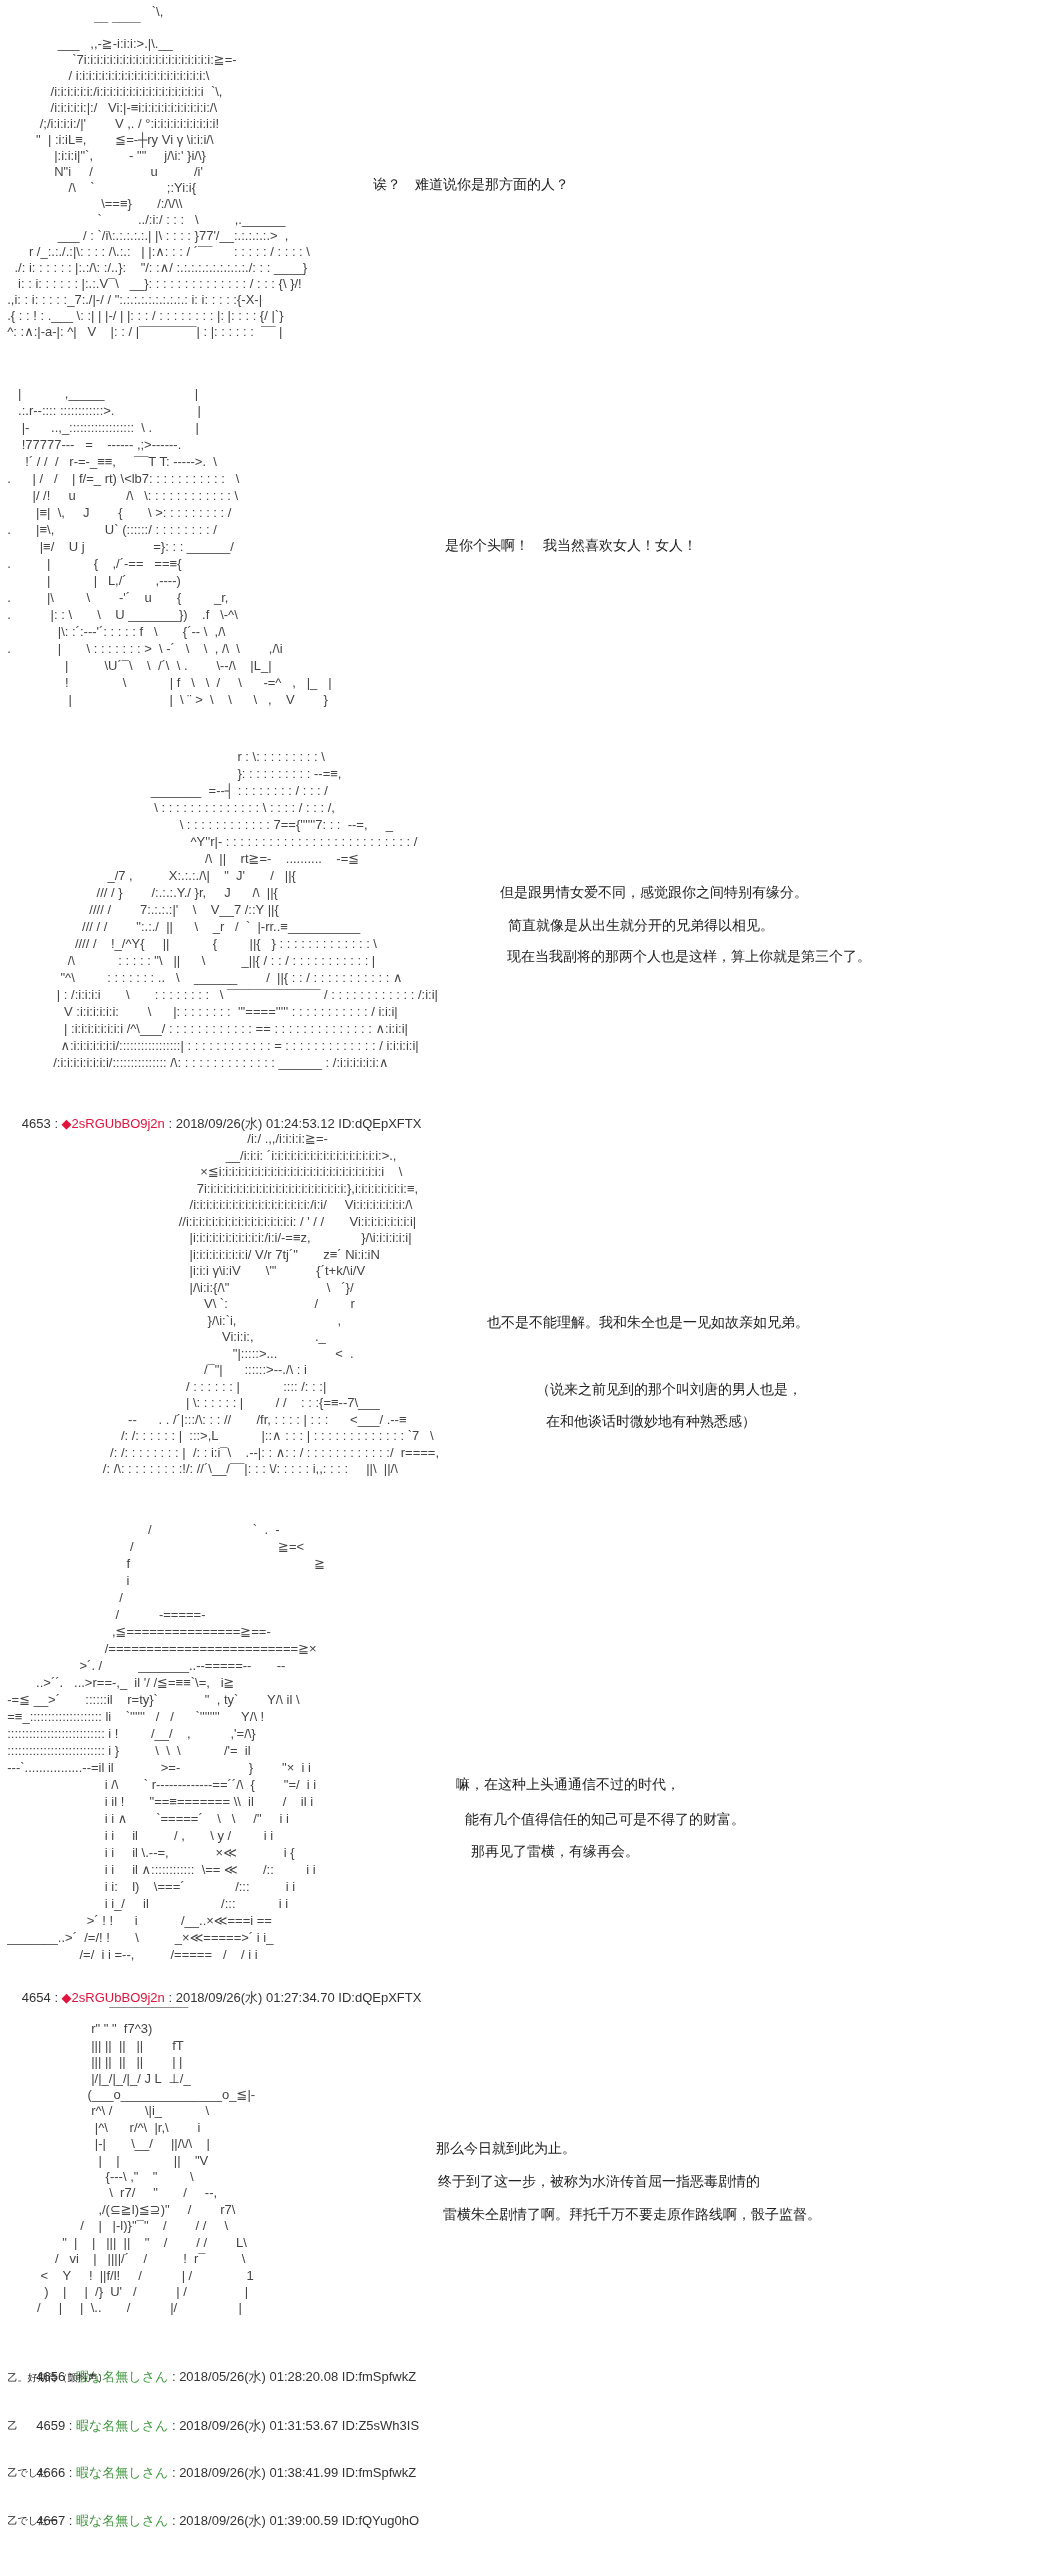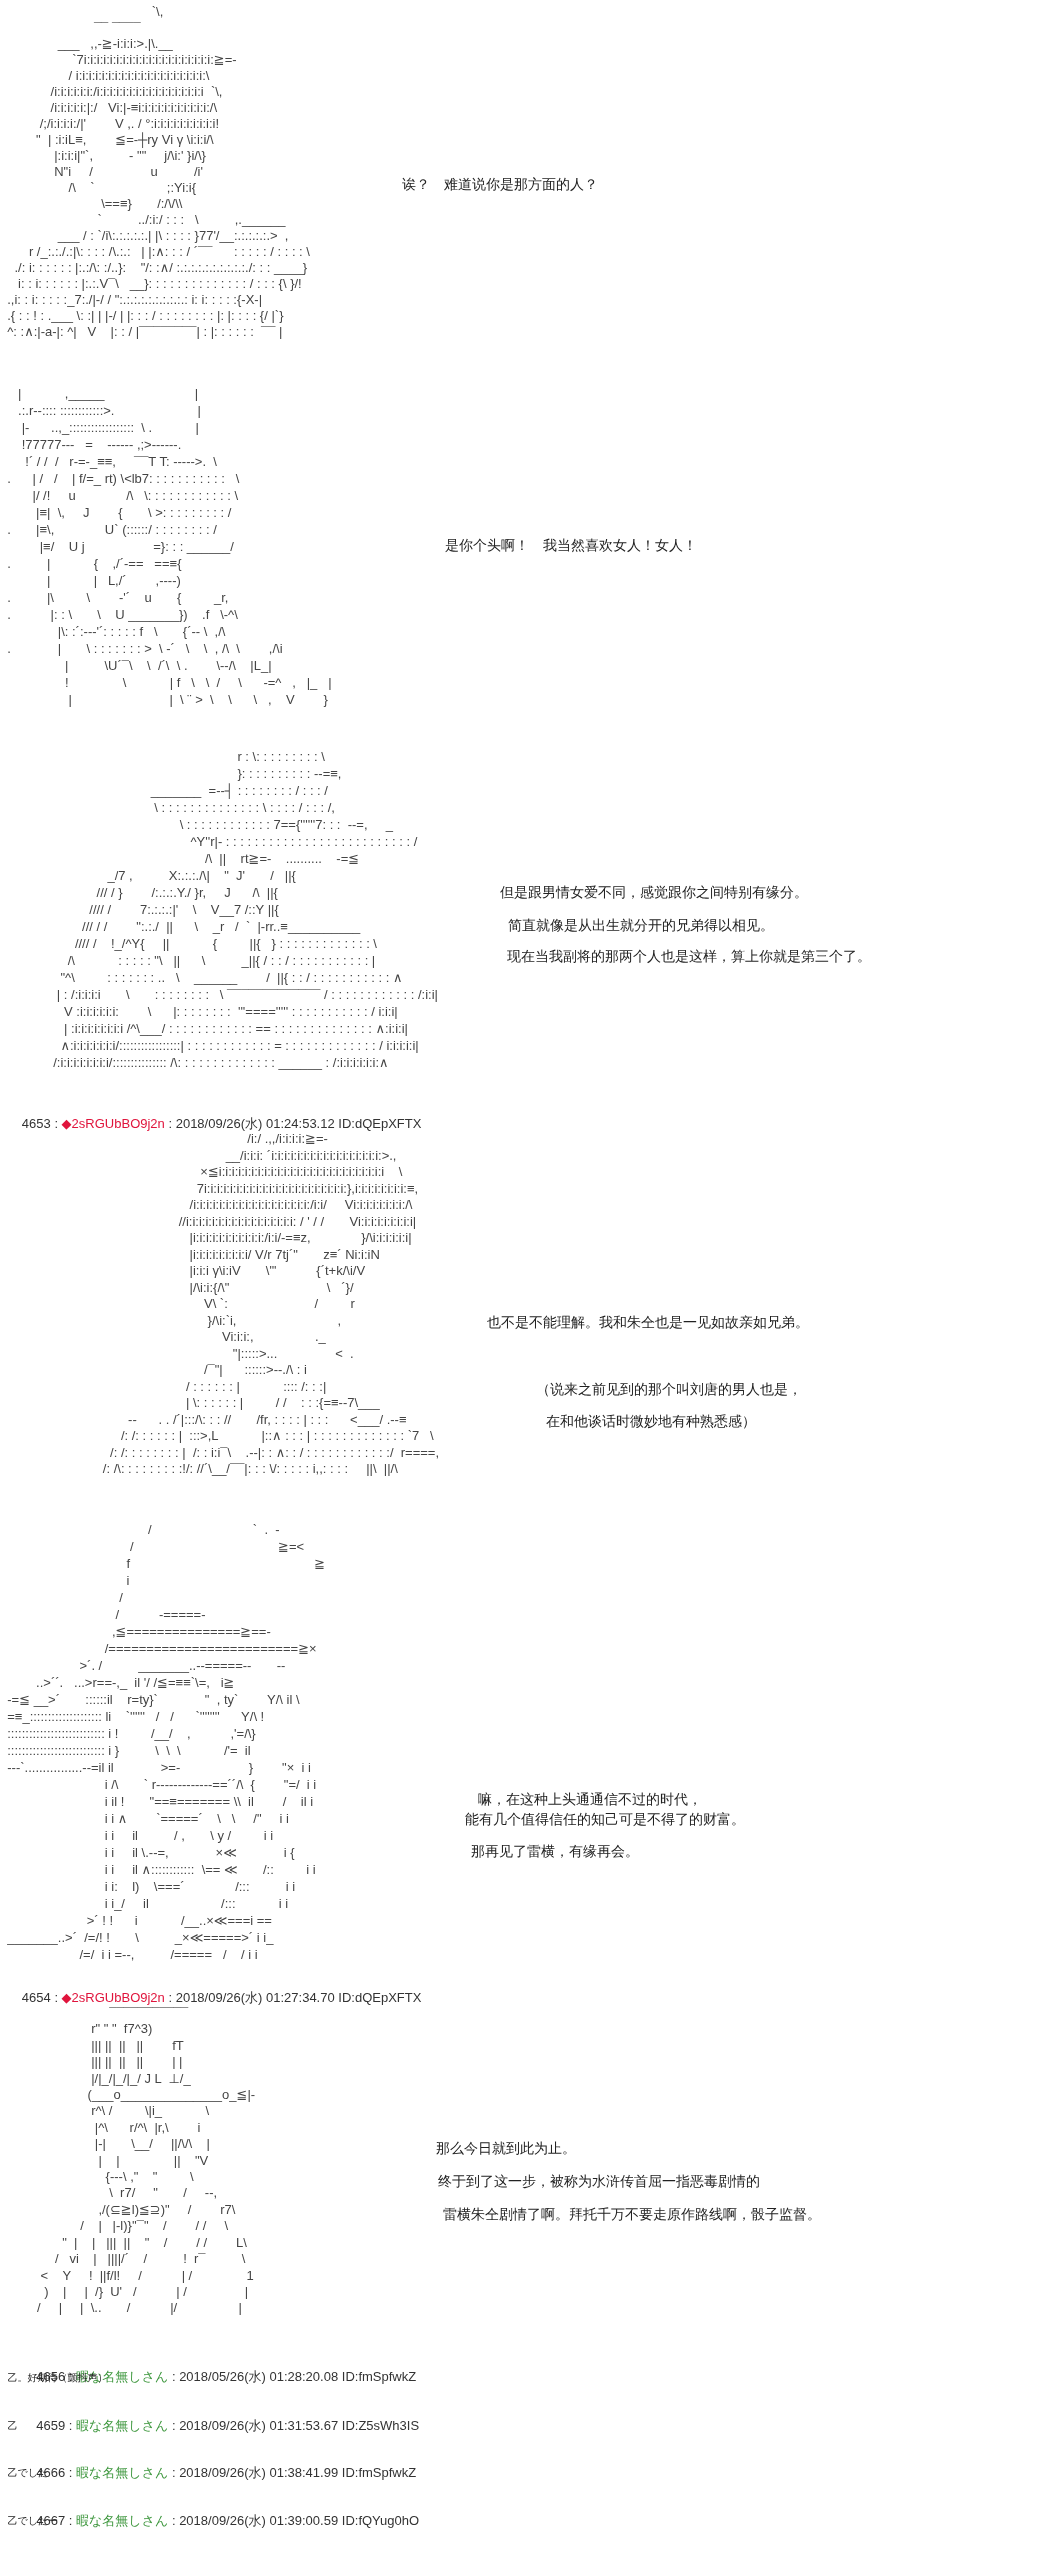--- a/index.html
+++ b/index.html
@@ -68,21 +68,21 @@
                    /\    `                    ;:Yi:i{
                             \==≡}       /:/\/\\
                            `          ../:i:/ : : :   \          ,.______
                 ___ / : `/i\:.:.:.:.:.| |\ : : : : }77'/__:.:.:.:.:.&gt;  ,
         r /_:.:./.:|\: : : : /\.:.:   | |:∧: : : / ´¯¯      : : : : : / : : : : \
     ./: i: : : : : : |:.:/\: :/..}:    "/: :∧/ :.:.:.:.:.:.:.:.:.:./: : : ____}
      i: : i: : : : : : |:.:.V¯\   __}: : : : : : : : : : : : : : / : : : {\ }/!
   .,i: : i: : : : :_7:./|-/ / ":.:.:.:.:.:.:.:.:.: i: i: : : : :{-X-|
   .{ : : ! : .___ \: :| | |-/ | |: : : / : : : : : : : : |: |: : : : {/ |`}
   ^: :∧:|-a-|: ^|   V    |: : / |¯¯¯¯¯¯¯¯| : |: : : : : :  ¯¯ |</pre>
-    <div class="dlg" style="left:373px; top:176px;margin-left:29px;">诶？　难道说你是那方面的人？</div>
+    <div class="dlg" style="left:373px; top:176px;">诶？　难道说你是那方面的人？</div>
   </div>
 
   <div>
     <pre class="aa" style="left:0px; top:385px; line-height:17px;">     |            ,_____                         |
      .:.r--:::: ::::::::::::&gt;.                       |
       |-      ..,_::::::::::::::::::  \ .            |
       !77777---   =    ------ ,;&gt;------.
        !´ / /  /   r-=-_≡≡,     ¯¯T T: -----&gt;.  \
   .      | /   /    | f/=_ rt) \&lt;lb7: : : : : : : : : : :   \
          |/ /!     u              /\   \: : : : : : : : : : : : \
@@ -177,21 +177,21 @@
                              i il !       "==≡======= \\  il        /    il i
                              i i ∧        `=====´    \   \     /"     i i
                              i i     il          / ,       \ y /         i i
                              i i     il \.--=,             ×≪             i {
                              i i     il ∧::::::::::::  \== ≪       /::         i i
                              i i:    l)    \===´              /:::          i i
                              i i_/     il                    /:::            i i
                         &gt;´ ! !      i            /__..×≪===i ==
   _______..&gt;´  /=/! !       \          _×≪=====&gt;´ i i_
                       /=/  i i =--,          /=====   /    / i i</pre>
-    <div class="dlg" style="left:478px; top:1776px;margin-top:15px;">嘛，在这种上头通通信不过的时代，</div>
+    <div class="dlg" style="left:456px; top:1776px;">嘛，在这种上头通通信不过的时代，</div>
     <div class="dlg" style="left:465px; top:1811px;">能有几个值得信任的知己可是不得了的财富。</div>
     <div class="dlg" style="left:471px; top:1843px;">那再见了雷横，有缘再会。</div>
   </div>
 
   <div class="hdr" style="top:1973px;">
     <span>4654</span><span> : </span><span class="trip">◆2sRGUbBO9j2n</span><span> : </span><span>2018/09/26(水) 01:27:34.70</span> <span>ID:dQEpXFTX</span>
   </div>
 
   <div>
     <pre class="aa" style="left:37px; top:2005px; line-height:16.4px;">                    ¯¯¯¯¯¯¯¯¯¯¯

